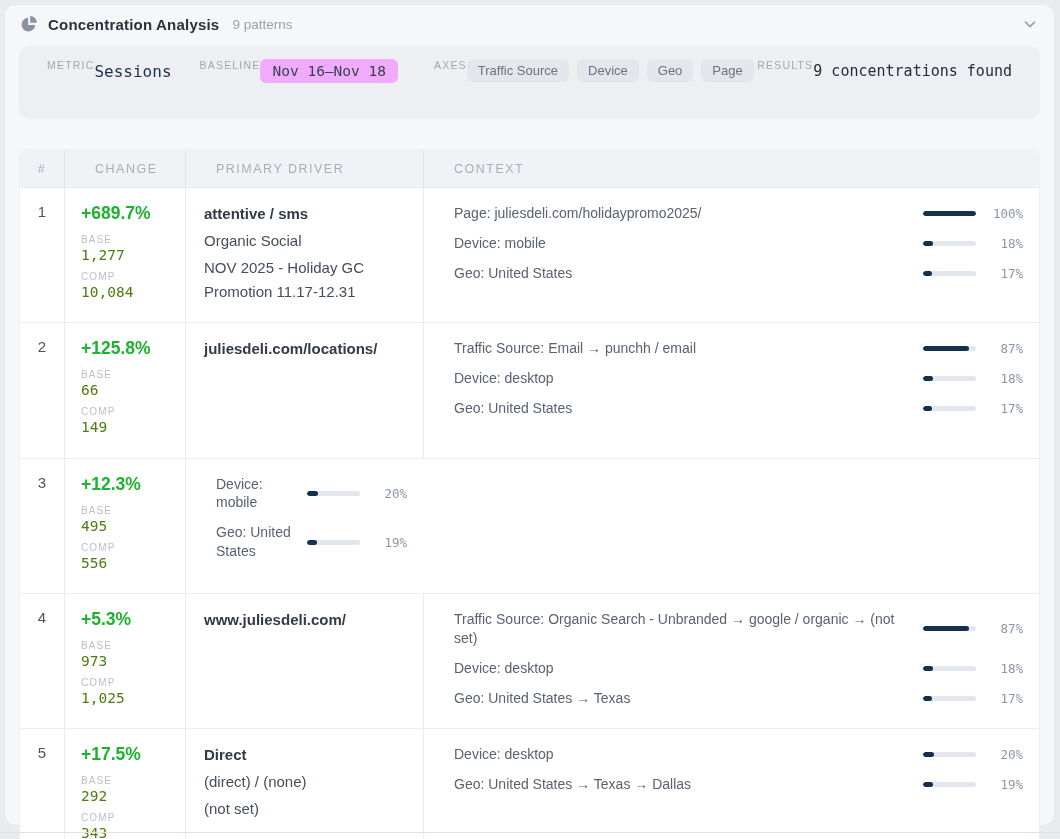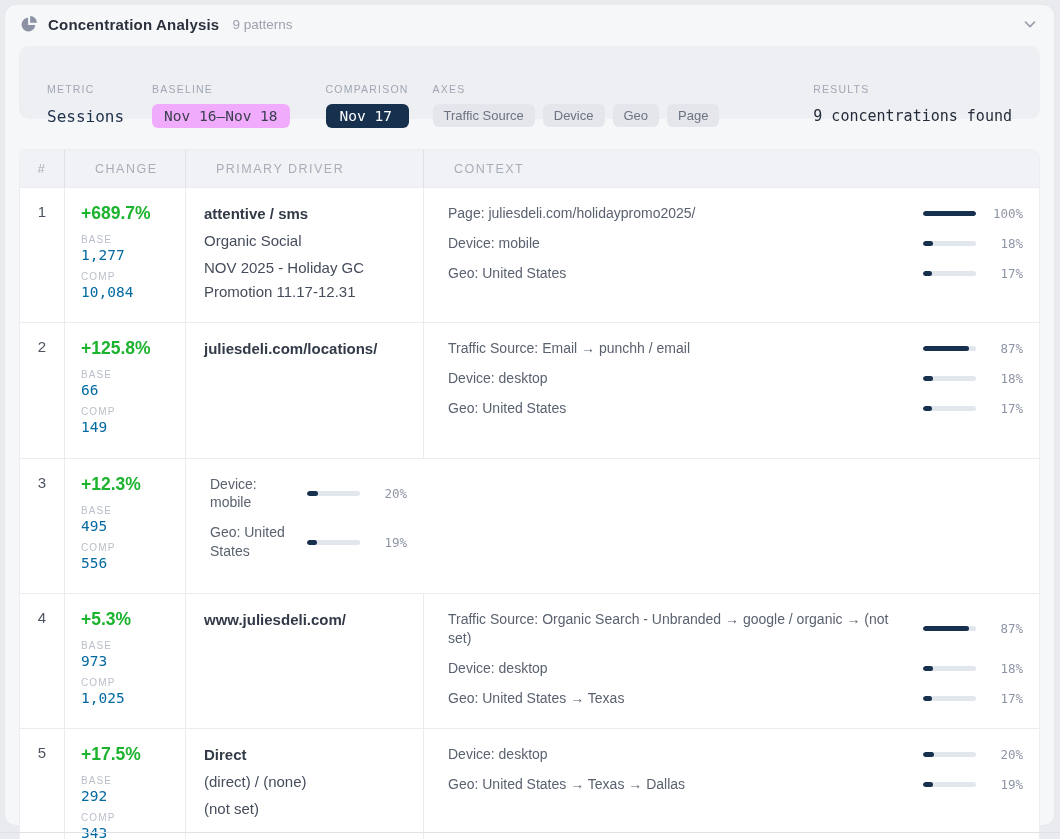--- a/index.html
+++ b/index.html
@@ -22,21 +22,21 @@
   }
   .pie-icon { width:18px; height:18px; margin-right:10px; flex-shrink:0; }
   .card-title { font-size:15px; font-weight:700; color:#2a313d; letter-spacing:.2px; }
   .patterns-badge { font-size:13.5px; color:#9ba1ad; margin-left:13px;text-align:center; }
   .chevron { margin-left:auto; width:18px; height:18px; cursor:pointer; }
   
   .filter-bar {
     margin:3px 14px 0; height:73px; background:#edeff3; border-radius:10px;
     display:flex; align-items:flex-start; padding:13px 28px;
   }
-  .fgroup { display:flex; flex-direction:column;margin-top:24px; }
+  .fgroup { display:flex; flex-direction:row; }
   .flabel {
     font-size:10.5px; letter-spacing:1.2px; color:#a0a7b3;
     text-transform:uppercase; margin-bottom:9px; white-space:nowrap;
   }
   .metric-value {
     font-family:"DejaVu Sans Mono", monospace; font-size:16px;
     color:#1d3049; padding-top:3px;
   }
   .pill {
     display:inline-block; border-radius:6px; padding:4px 12px;
@@ -75,26 +75,26 @@
   .trow > div { border-left:1px solid #e9ebef; }
   .c-idx {
     border-left:none !important; text-align:center; padding-top:15px;
     font-size:15px; color:#4c5462;
   }
   .c-change { padding:15px 14px 14px 16px; }
   .pct { font-size:17.5px; font-weight:700; color:#1cb32e; line-height:1.2; margin-bottom:10px; }
   .mini-label { font-size:10px; letter-spacing:1.1px; color:#b9bfc9; margin-bottom:1px; }
   .mini-val {
     font-family:"DejaVu Sans Mono", monospace; font-size:14.5px;
-    color:#0369a1; margin-bottom:7px; line-height:1.25;
+    color:#4d7c0f; margin-bottom:7px; line-height:1.25;
   }
   .c-driver { padding:14px 16px 14px 18px; }
   .dline { font-size:15px; color:#454d5b; line-height:1.6; margin-bottom:3px; }
   .dline:first-child { color:#323a48; font-weight:600; }
-  .c-context { padding:16px 16px 14px 24px; display:flex; flex-direction:column; gap:11px; }
+  .c-context { padding:16px 16px 14px 30px; display:flex; flex-direction:column; gap:11px; }
   .ctx-line { display:flex; align-items:center; min-height:19px; }
   .ctx-text { flex:1; font-size:14px; color:#5a6270; padding-right:8px; line-height:1.35; }
   .ctx-bar {
     width:53px; height:5px; border-radius:3px; background:#e2e6ed;
     margin-right:13px; flex-shrink:0; position:relative; overflow:hidden;
   }
   .ctx-fill { position:absolute; left:0; top:0; bottom:0; border-radius:3px; background:#16304e; }
   .ctx-pct {
     width:34px; text-align:right; font-family:"DejaVu Sans Mono", monospace;
     font-size:12.5px; color:#8d95a5; flex-shrink:0;
@@ -120,24 +120,20 @@
 
   <div class="filter-bar">
     <div class="fgroup g-metric">
       <div class="flabel">METRIC</div>
       <div class="metric-value">Sessions</div>
     </div>
     <div class="fgroup g-baseline">
       <div class="flabel">BASELINE</div>
       <span class="pill pill-light">Nov 16–Nov 18</span>
     </div>
-    <div class="fgroup g-comparison">
-      <div class="flabel">COMPARISON</div>
-      <span class="pill pill-dark">Nov 17</span>
-    </div>
     <div class="fgroup">
       <div class="flabel">AXES</div>
       <div class="chips">
         <span class="chip">Traffic Source</span>
         <span class="chip">Device</span>
         <span class="chip">Geo</span>
         <span class="chip">Page</span>
       </div>
     </div>
     <div class="fgroup g-results">

